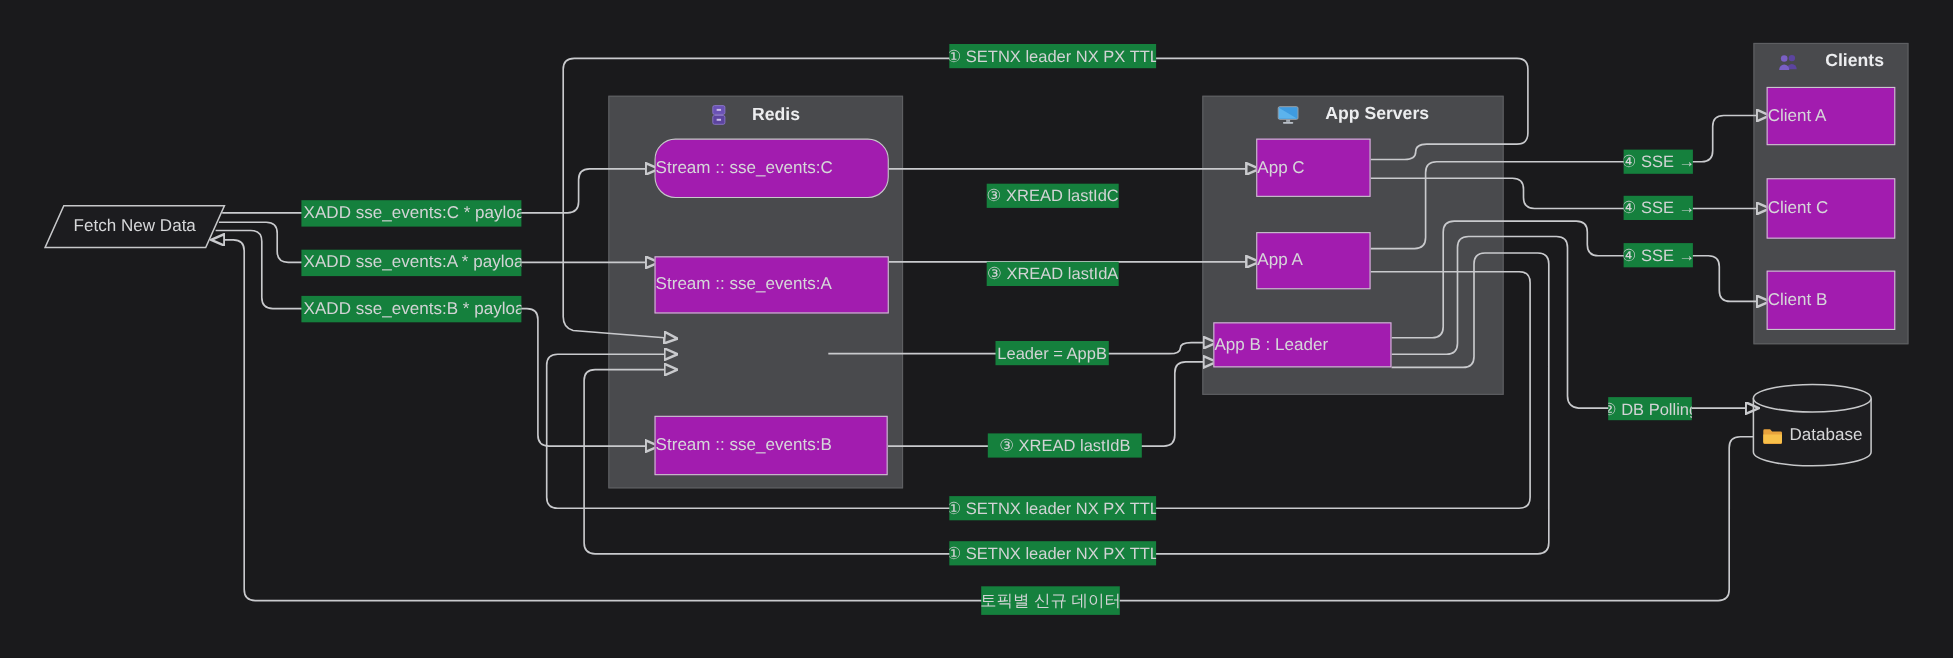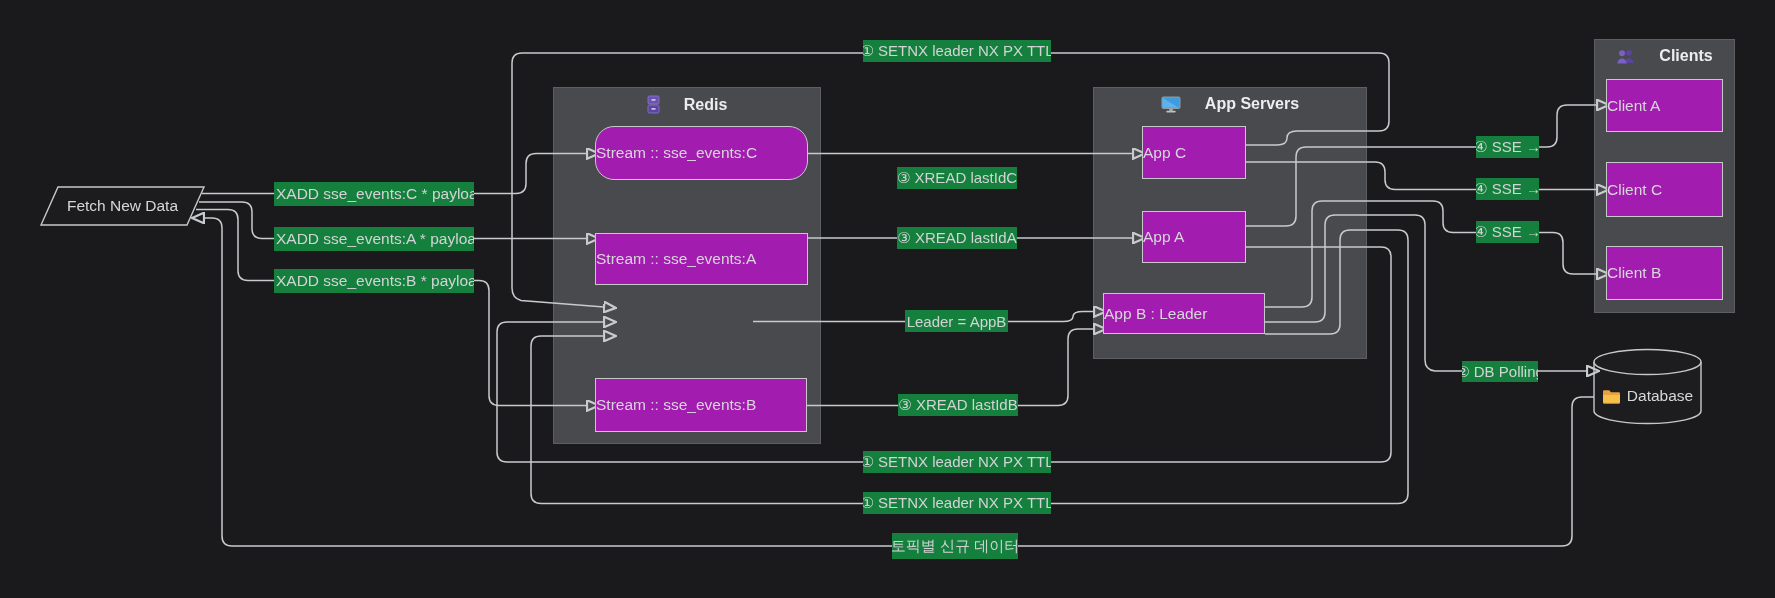--- a/index.html
+++ b/index.html
@@ -147,24 +147,24 @@
   <div class="lbl xadd" style="left:274px;top:227px;width:200px;height:24px;">
     <span>XADD sse_events:A * payload</span>
     </div>
   <div class="lbl xadd" style="left:274px;top:269px;width:200px;height:24px;">
     <span>XADD sse_events:B * payload</span>
     </div>
 
   <div class="lbl" style="left:897px;top:143px;width:120px;height:22px;margin-top:24px;">
     <span>③ XREAD lastIdC</span>
     </div>
-  <div class="lbl" style="left:897px;top:227px;width:120px;height:22px;">
+  <div class="lbl" style="left:897px;top:238px;width:120px;height:22px;">
     <span>③ XREAD lastIdA</span>
     </div>
-  <div class="lbl" style="left:898px;top:394px;width:120px;height:22px;">
+  <div class="lbl" style="left:898px;top:394px;width:140px;height:22px;">
     <span>③ XREAD lastIdB</span>
     </div>
 
   <div class="lbl" style="left:905px;top:310px;width:103px;height:22px;">
     <span>Leader = AppB</span>
     </div>
 
   <div class="lbl" style="left:863px;top:40px;width:188px;height:22px;">
     <span>① SETNX leader NX PX TTL</span>
     </div>

